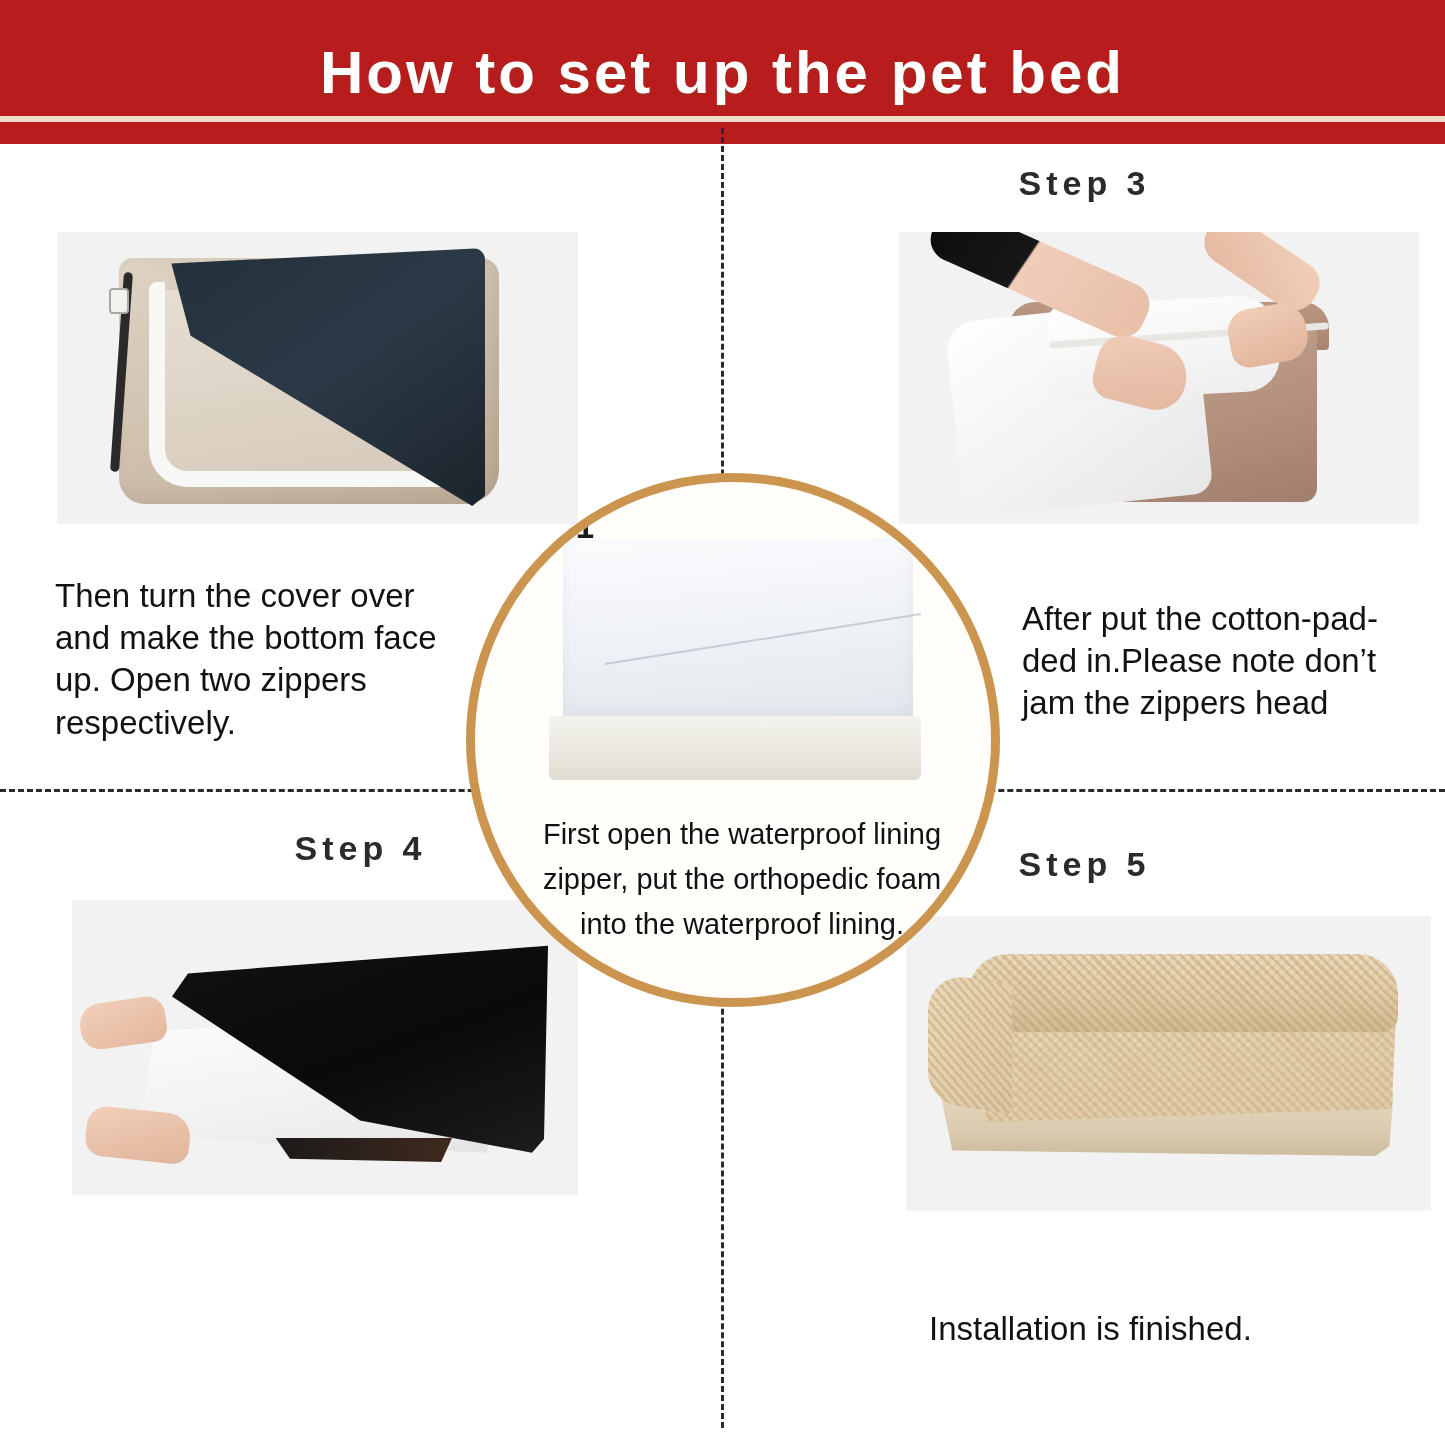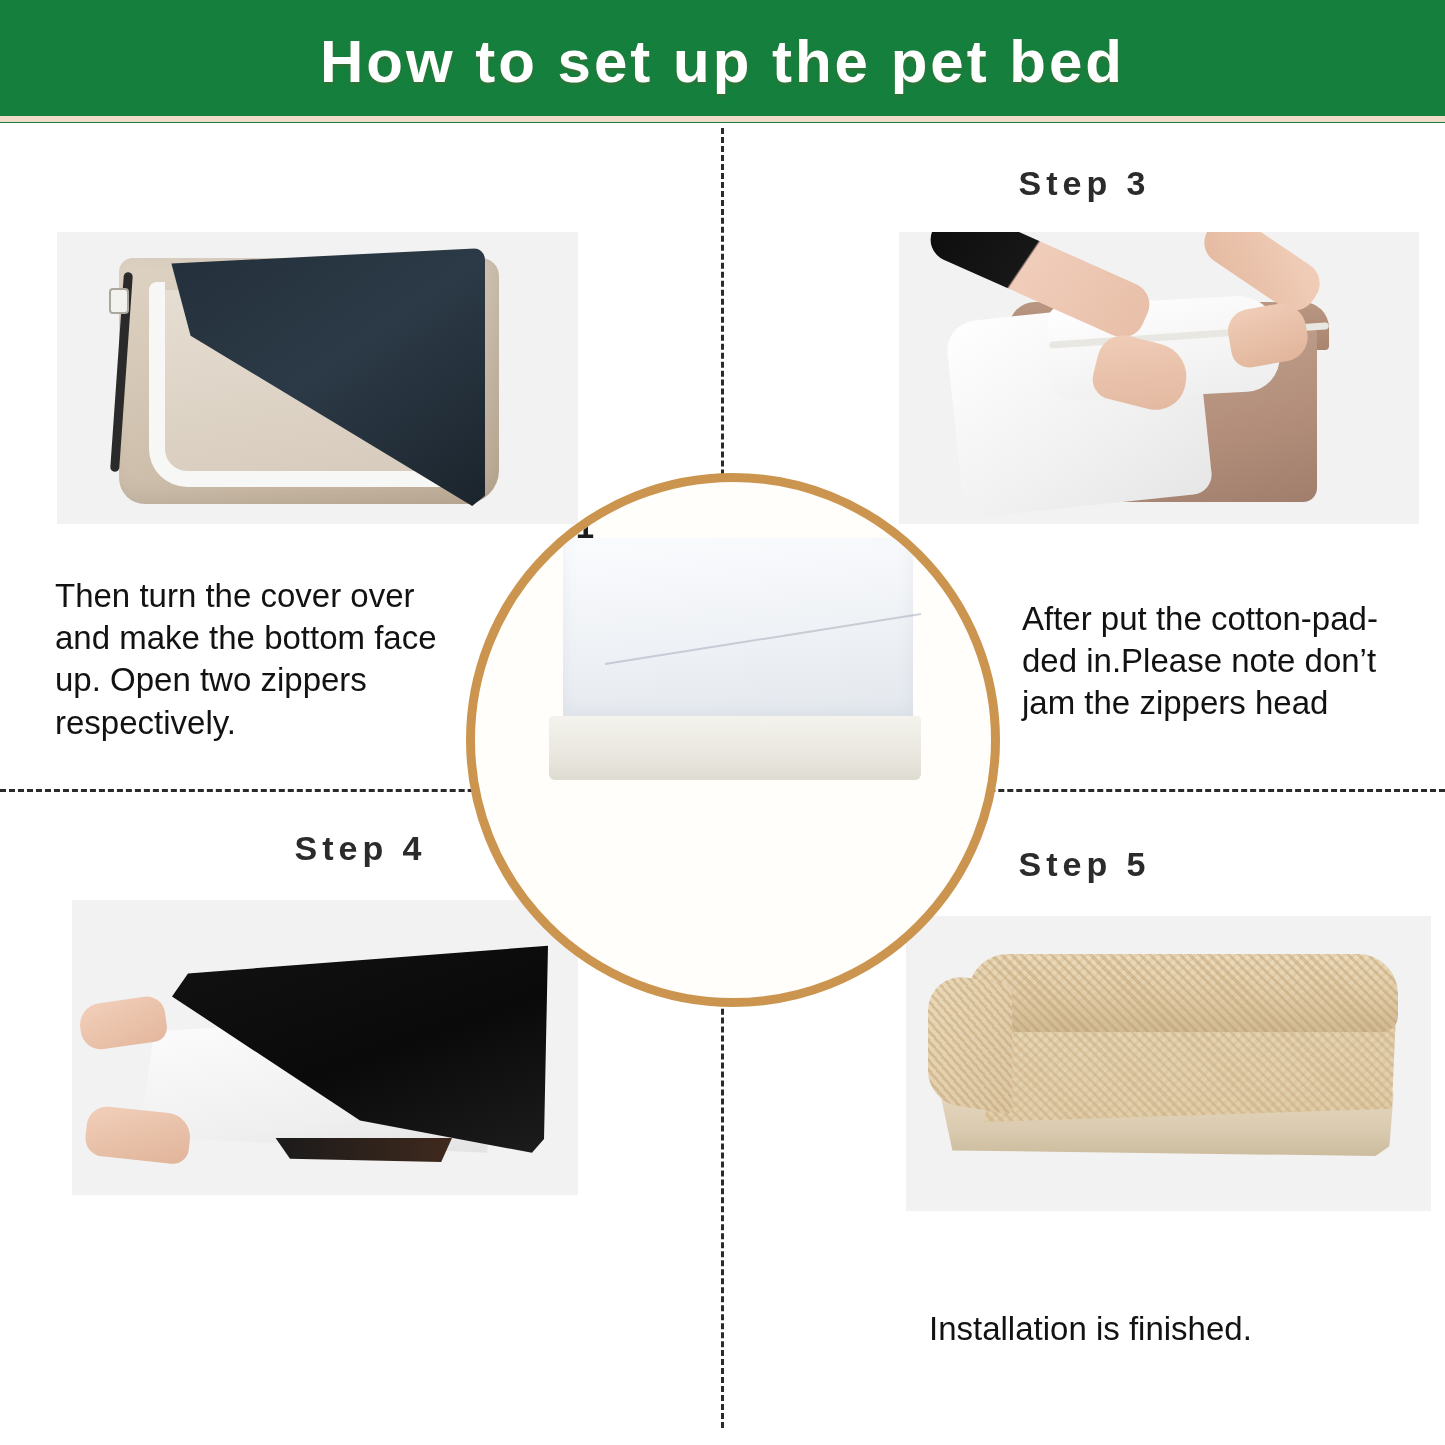--- a/index.html
+++ b/index.html
@@ -11,22 +11,22 @@
     font-family: "Liberation Sans", sans-serif;
     overflow: hidden;
     position: relative;
   }
 
   
   #header-bar {
     position: absolute;
     left: 0; top: 0;
     width: 1445px;
-    height: 123px;
-    background: #15803d;
+    height: 144px;
+    background: #b91c1c;
     display: flex;
     align-items: center;
     justify-content: center;
   }
   #header-title {
     color: #ffffff;
     font-size: 60px;
     font-weight: bold;
     letter-spacing: 3px;
     text-shadow: 0 2px 3px rgba(120,80,40,0.35);
@@ -452,13 +452,16 @@
 <div id="step1-circle">
   <div id="step1-title">Step 1</div>
 
   <div id="step1-photo">
     <div class="s1-cover">
       <div class="s1-crease"></div>
     </div>
     <div class="s1-foam"></div>
   </div>
 
+  <div id="step1-text">First open the waterproof lining
+zipper, put the orthopedic foam
+into the waterproof lining.</div>
 </div>
 
 </body></html>

